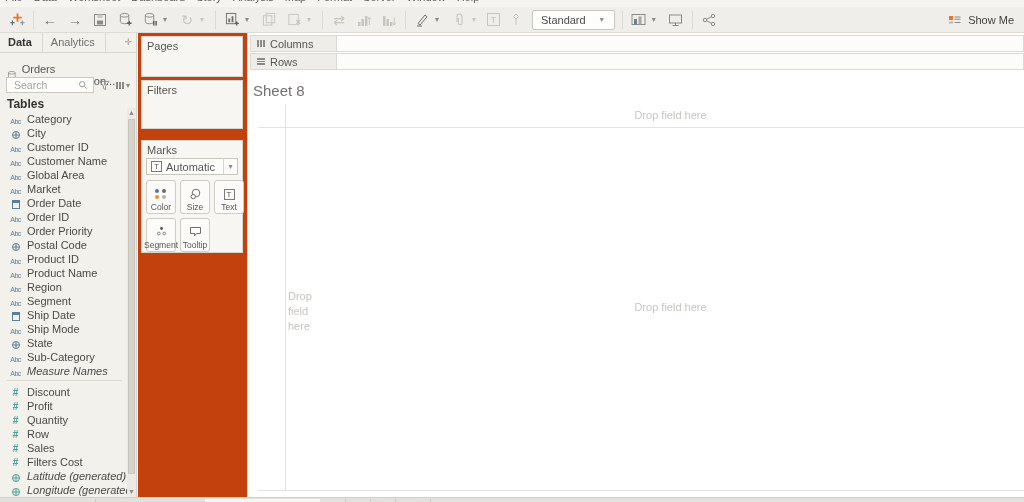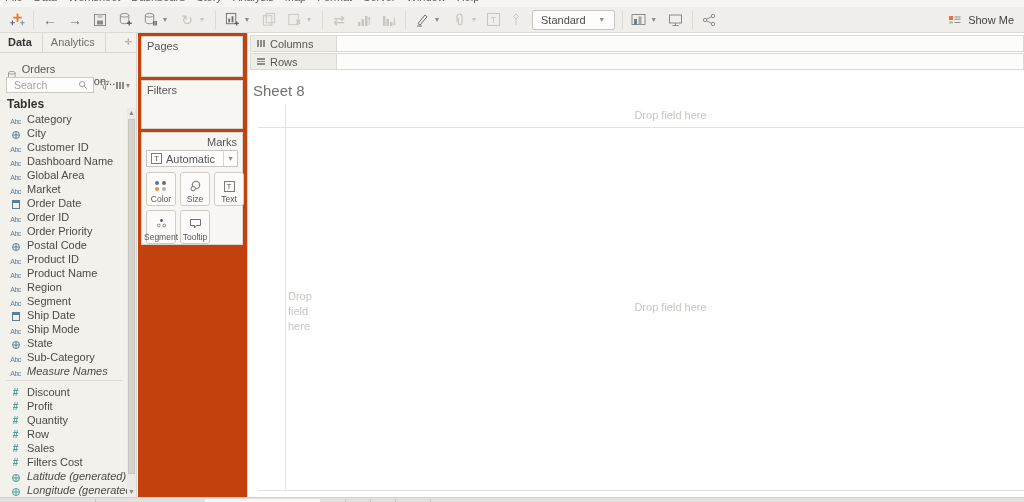--- a/index.html
+++ b/index.html
@@ -313,21 +313,21 @@
           <div class="field-row">
             <span class="fi">
               <span class="ic-abc">Abc</span>
             </span>
             <span class="flabel">Customer ID</span>
           </div>
           <div class="field-row">
             <span class="fi">
               <span class="ic-abc">Abc</span>
             </span>
-            <span class="flabel">Dashboard Name</span>
+            <span class="flabel">Customer Name</span>
           </div>
           <div class="field-row">
             <span class="fi">
               <span class="ic-abc">Abc</span>
             </span>
             <span class="flabel">Global Area</span>
           </div>
           <div class="field-row">
             <span class="fi">
               <span class="ic-abc">Abc</span>
@@ -473,21 +473,21 @@
     </div>
   </div>
 
   <div class="abs cards-pane">
     <div class="card" style="top:3px;height:41px;">
       <span>Pages</span>
     </div>
     <div class="card" style="top:47px;height:49px;">
       <span>Filters</span>
     </div>
-    <div class="card" style="top:99px;height:113px;text-align:right;">
+    <div class="card" style="top:107px;height:113px;">
       <span>Marks</span>
       <div class="marks-dd">
         <span class="mtype">T</span>
         <span>Automatic</span>
         <span class="ddcaret">▾</span>
       </div>
       <div class="marks-grid">
           <div class="mbtn">
             <span class="mic">
               <span class="mic-color">

